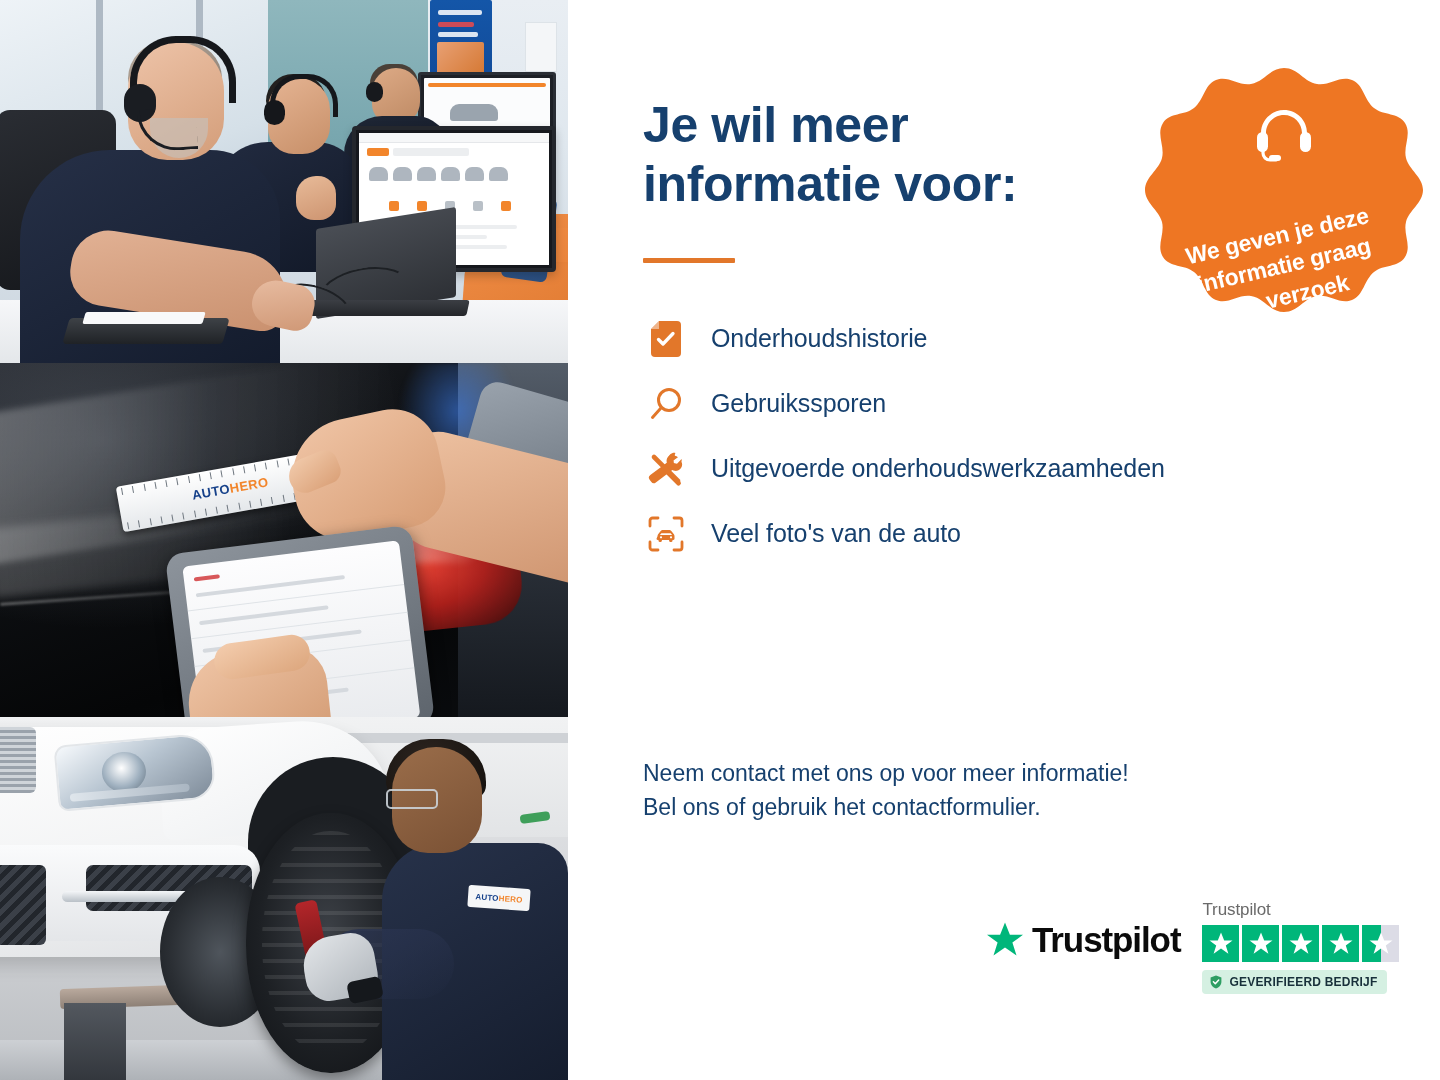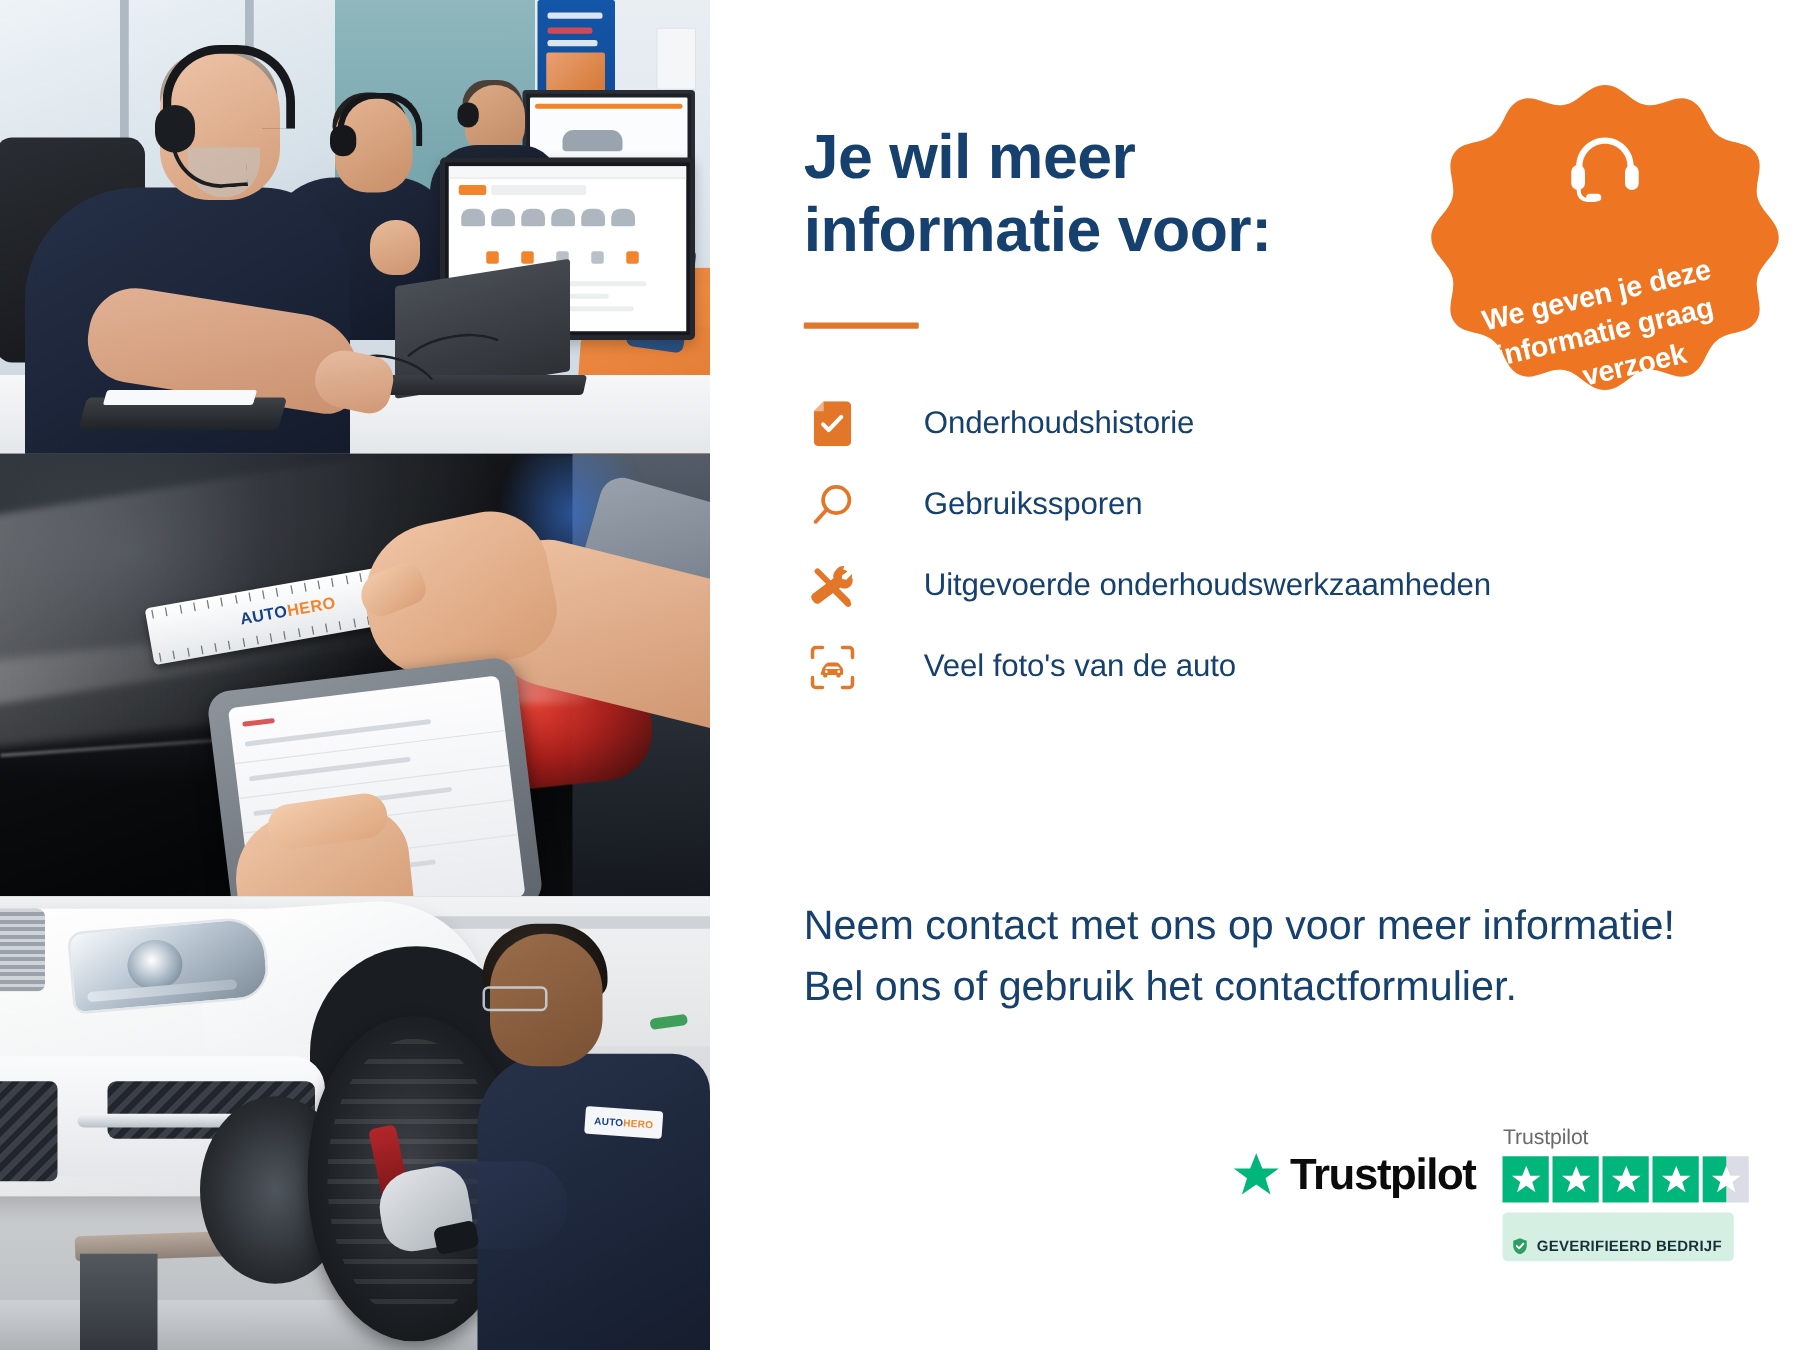--- a/index.html
+++ b/index.html
@@ -539,21 +539,20 @@
     top: 306px;
     width: 740px;
     margin: 0;
     padding: 0;
     list-style: none;
   }
   .feature-item {
     display: flex;
     align-items: center;
     height: 65px;
-    gap: 28px;
   }
   .feature-icon {
     flex: 0 0 46px;
     width: 46px;
     height: 46px;
     display: flex;
     align-items: center;
     justify-content: center;
   }
   .feature-label {
@@ -570,25 +569,25 @@
     top: 694px;
     margin: 0;
     color: #16406e;
     font-size: 28px;
     font-weight: bold;
     white-space: nowrap;
   }
   .contact-text {
     position: absolute;
     left: 58px;
-    top: 716px;
+    top: 756px;
     width: 760px;
     margin: 0;
     color: #16406e;
-    font-size: 33px;
+    font-size: 23px;
     line-height: 1.48;
   }
   .contact-text span { display: block; }
 
   
   .badge {
     position: absolute;
     left: 554px;
     top: 62px;
     width: 290px;
@@ -662,21 +661,21 @@
     background: #00b67a;
   }
   .tp-star svg { position: relative; z-index: 2; }
   .tp-verified {
     margin-top: 8px;
     display: inline-flex;
     align-items: flex-start;
     gap: 6px;
     background: #d5f0e2;
     border-radius: 4px;
-    padding: 20px 10px 5px 7px;
+    padding: 5px 10px 5px 7px;
   }
   .tp-verified-text {
     font-size: 12px;
     font-weight: bold;
     color: #18303a;
     letter-spacing: .2px;
   }
 </style>
 </head>
 <body>

